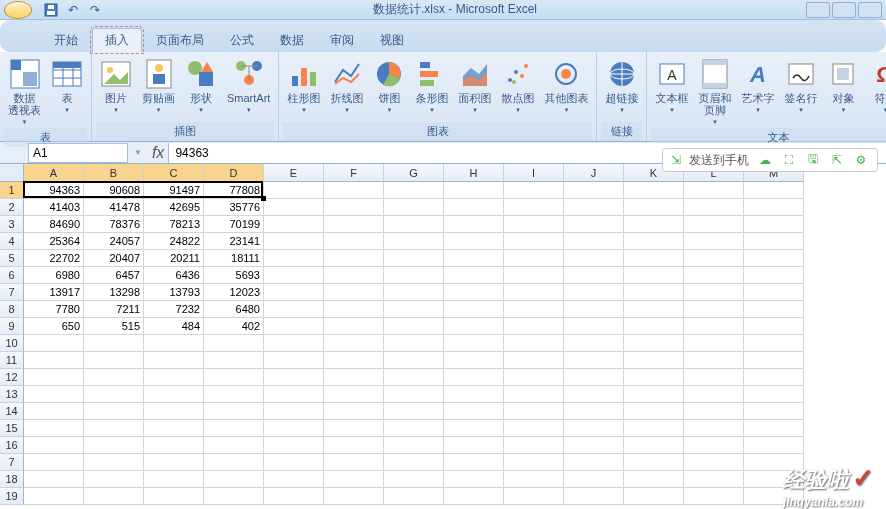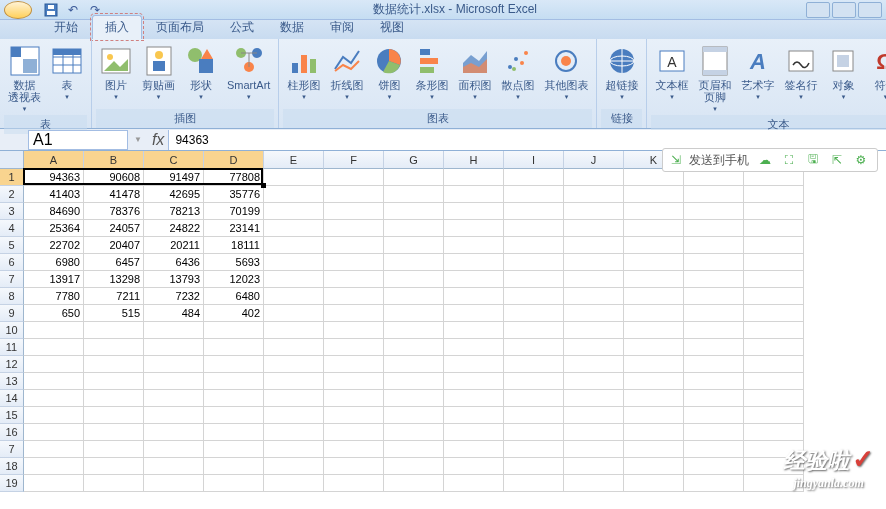--- a/index.html
+++ b/index.html
@@ -6,35 +6,35 @@
     body { font-family: "Microsoft YaHei", Arial, sans-serif; font-size: 12px; background: #fff; position: relative; width: 886px; height: 509px; overflow: hidden; }
     
     .title-bar { height: 20px; background: linear-gradient(to bottom, #d9e8f7, #c5ddf2); display: flex; align-items: center; padding: 0 4px; border-bottom: 1px solid #a3bde3; }
     .office-btn { width: 28px; height: 18px; background: linear-gradient(to bottom, #fff3d6, #ffd05a); border-radius: 50%; border: 1px solid #c09040; }
     .qat { display: flex; gap: 4px; margin-left: 10px; }
     .qat-btn { width: 18px; height: 16px; display: flex; align-items: center; justify-content: center; color: #3b5998; }
     .title-text { flex: 1; text-align: center; color: #3a5a8a; font-size: 12px; }
     .win-controls { display: flex; gap: 2px; }
     .win-btn { width: 24px; height: 16px; background: #d3e2f2; border: 1px solid #8fb0d6; border-radius: 2px; }
     
-    .menu-tabs { height: 19px; background: linear-gradient(to bottom, #d5e4f4, #c8dbf0); display: flex; align-items: flex-end; padding-left: 42px; gap: 2px; }
+    .menu-tabs { height: 32px; background: linear-gradient(to bottom, #d5e4f4, #c8dbf0); display: flex; align-items: flex-end; padding-left: 42px; gap: 2px; border-radius: 10px; }
     .menu-tab { padding: 3px 12px 3px; color: #3a5a8a; cursor: pointer; border-top-left-radius: 3px; border-top-right-radius: 3px; }
     .menu-tab.active { background: #e8f0f9; border: 1px solid #a3bde3; border-bottom: none; outline: 1px dashed #d08080; outline-offset: 1px; }
     
     .ribbon { height: 90px; background: linear-gradient(to bottom, #e8f0f9, #d8e5f4); border-bottom: 1px solid #8fb0d6; display: flex; }
     .ribbon-group { display: flex; flex-direction: column; border-right: 1px solid #b8ceea; padding: 2px 4px 0; }
     .ribbon-items { display: flex; gap: 2px; flex: 1; align-items: flex-start; padding-top: 2px; }
     .ribbon-label { text-align: center; font-size: 11px; color: #3a5a8a; padding: 2px 0; background: rgba(200,219,240,0.5); }
     .ribbon-btn { display: flex; flex-direction: column; align-items: center; gap: 2px; padding: 2px 4px; cursor: pointer; min-width: 38px; }
     .ribbon-icon { width: 32px; height: 32px; display: flex; align-items: center; justify-content: center; }
     .ribbon-btn-label { font-size: 11px; color: #3a5a8a; text-align: center; line-height: 1.1; white-space: nowrap; }
     .dropdown-arrow { font-size: 7px; color: #3a5a8a; }
     
     .formula-bar { height: 22px; display: flex; align-items: center; border-bottom: 1px solid #8fb0d6; background: #e8eef7; }
-    .name-box { width: 100px; height: 20px; background: #fff; border: 1px solid #a3bde3; margin-left: 28px; padding: 0 4px; display: flex; align-items: center; font-size: 16px; }
+    .name-box { width: 100px; height: 20px; background: #fff; border: 1px solid #a3bde3; margin-left: 28px; padding: 0 4px; display: flex; align-items: center; font-size: 12px; }
     .fx-btns { display: flex; padding: 0 6px; gap: 4px; }
     .fx-label { font-style: italic; font-size: 16px; color: #555; padding: 0 4px; }
     .formula-input { flex: 1; height: 20px; background: #fff; border-left: 1px solid #a3bde3; padding: 0 6px; display: flex; align-items: center; font-size: 12px; }
     
     .phone-bar { position: absolute; right: 8px; top: 148px; height: 24px; background: #fff; border: 1px solid #ccc; display: flex; align-items: center; gap: 8px; padding: 0 8px; z-index: 10; border-radius: 3px; font-size: 12px; color: #555; }
     .phone-icon { color: #4caf50; }
     .icon-small { width: 16px; height: 16px; display: flex; align-items: center; justify-content: center; color: #4caf50; cursor: pointer; }
     
     .sheet-area { display: flex; }
     .corner { width: 24px; height: 18px; background: #e4ecf7; border-right: 1px solid #9eb6ce; border-bottom: 1px solid #9eb6ce; }
@@ -46,21 +46,21 @@
     .row-headers { display: flex; flex-direction: column; }
     .row-h { width: 24px; height: 17px; background: linear-gradient(to bottom, #f5f8fc, #e4ecf7); border-right: 1px solid #9eb6ce; border-bottom: 1px solid #c5d2e4; text-align: center; font-size: 11px; color: #333; line-height: 17px; }
     .row-h.sel { background: #f9d48f; }
     
     .cells { position: relative; }
     .row { display: flex; }
     .cell { width: 60px; height: 17px; border-right: 1px solid #d4d4d4; border-bottom: 1px solid #d4d4d4; text-align: right; padding-right: 3px; font-size: 11px; line-height: 17px; color: #000; }
     .selection-border { position: absolute; border: 2px solid #000; pointer-events: none; }
     .sel-handle { position: absolute; width: 5px; height: 5px; background: #000; }
     
-    .watermark { position: absolute; right: 12px; bottom: 18px; color: #fff; font-weight: bold; text-shadow: 1px 1px 2px rgba(0,0,0,0.6); text-align: center; font-family: Liberation Serif, serif; }
+    .watermark { position: absolute; right: 12px; bottom: 0; color: #fff; font-weight: bold; text-shadow: 1px 1px 2px rgba(0,0,0,0.6); text-align: left; }
     .watermark-main { font-size: 22px; font-style: italic; }
     .watermark-check { color: #d8403a; font-size: 26px; font-weight: bold; }
     .watermark-url { font-size: 12px; font-style: italic; }
     
     svg { display: block; }
   </style>
 </head>
 <body>
 
 <div class="title-bar">

